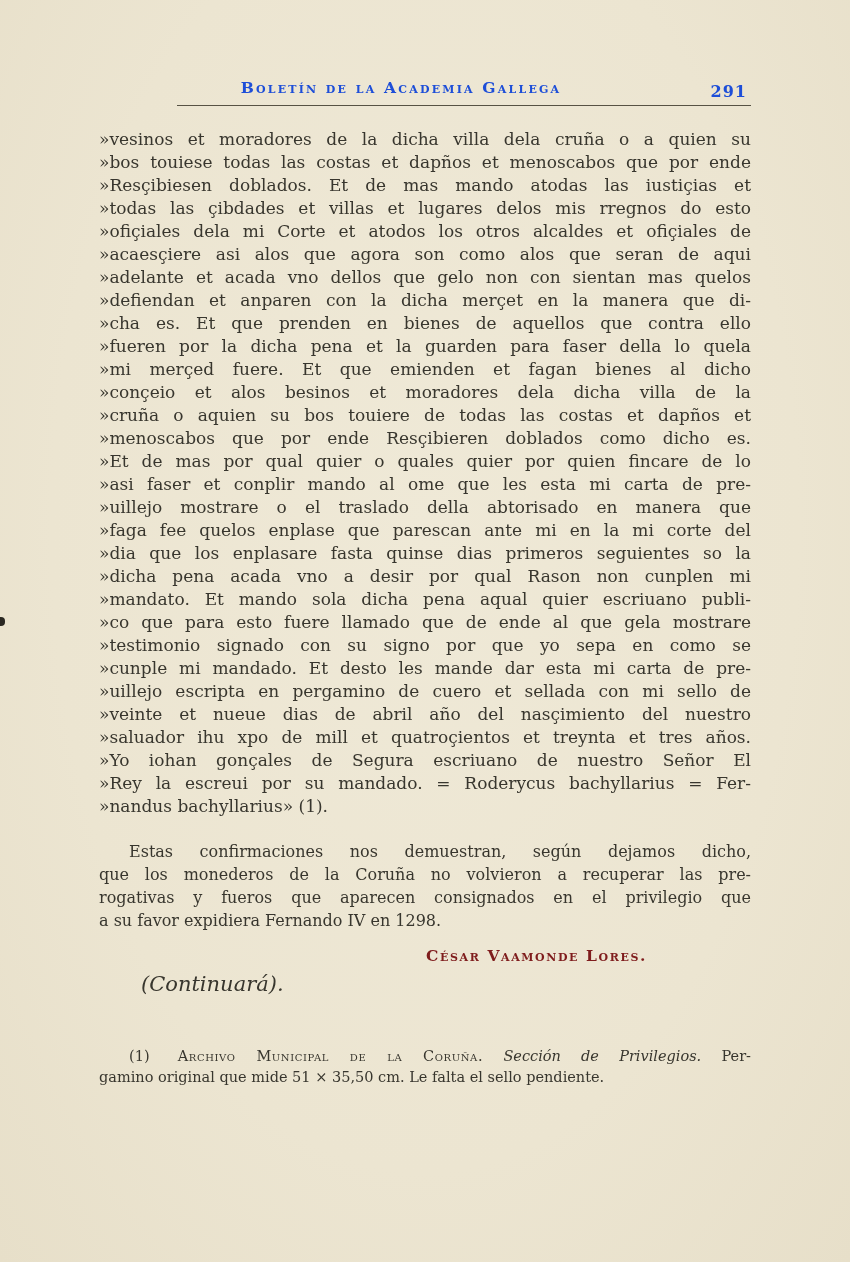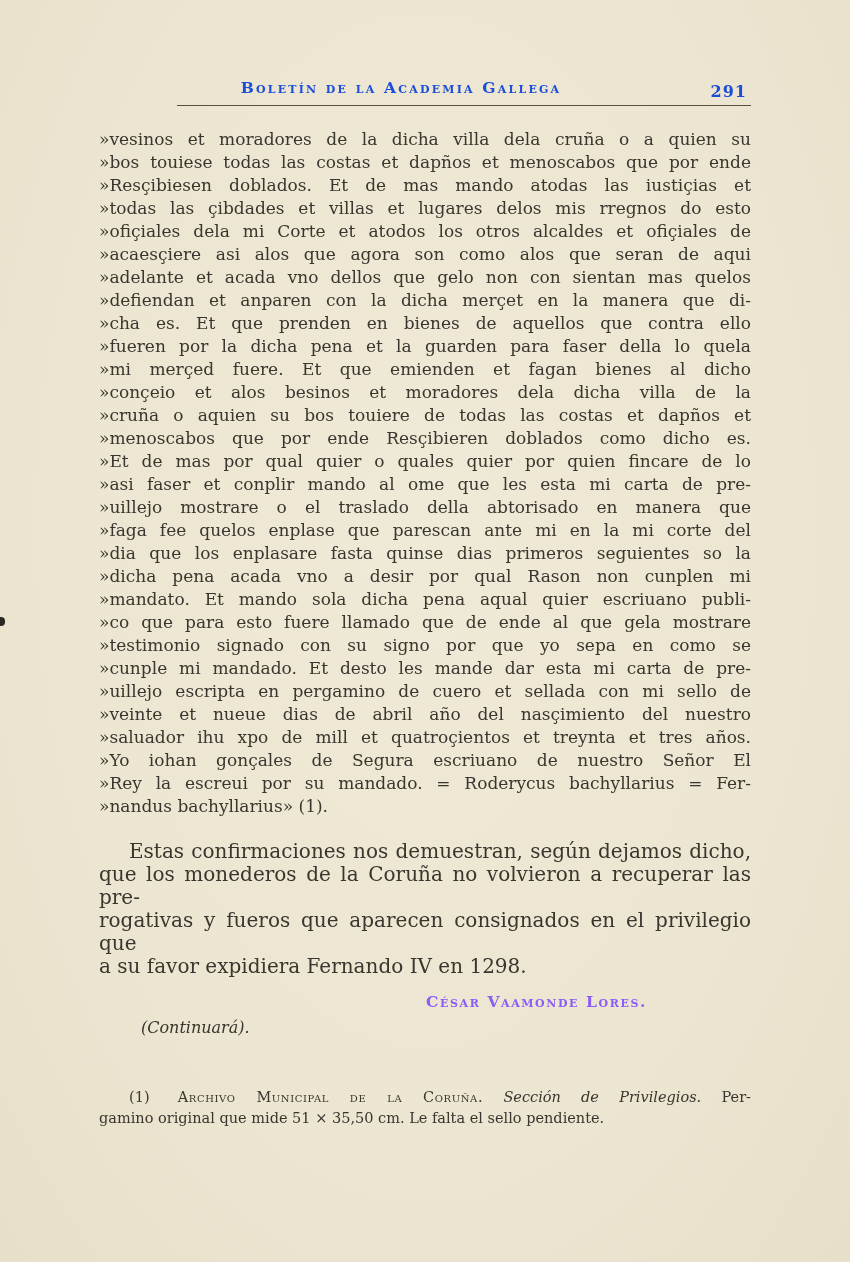--- a/index.html
+++ b/index.html
@@ -23,33 +23,33 @@
   }
   .head-title { display: block; text-align: center; transform: translateX(-24px); }
   .head-page { position: absolute; right: 4px; top: 4px; letter-spacing: 1px; font-size: 16px; }
   .head-rule { height: 1px; background: #575244; margin: 5px 0 0 78px; }
 
   .quote-block { margin-top: 22px; font-size: 17px; line-height: 23px; }
   .line { text-align: justify; text-align-last: justify; }
   .line.last { text-align-last: left; }
   .line.indent { text-indent: 30px; }
 
-  .body-par { margin: 22px 0 0 0; font-size: 20px; line-height: 23px; }
+  .body-par { margin: 22px 0 0 0; font-size: 16px; line-height: 23px; }
 
   .signature {
     margin-top: 14px;
     text-align: right;
     padding-right: 104px;
     font-variant: small-caps;
     font-weight: 700;
     letter-spacing: 1.6px;
     font-size: 15.5px;
-    color: #8b5cf6;
+    color: #7f1d1d;
   }
-  .continuation { margin: 7px 0 0 42px; font-style: italic; font-size: 16px; }
+  .continuation { margin: 7px 0 0 42px; font-style: italic; font-size: 21px; }
 
   .footnote { margin-top: 50px; font-size: 14.5px; line-height: 21px; }
   .fn-line { text-align: justify; text-align-last: justify; }
   .fn-line.last { text-align-last: left; }
   .fn-line.fn-first { text-indent: 30px; }
   .smallcaps { font-variant: small-caps; letter-spacing: 0.6px; }
   .italic { font-style: italic; }
   .fn-marker { padding-right: 8px; }
 
   .speck { position: absolute; left: 0; top: 617px; width: 5px; height: 9px; background: #2a2822; border-radius: 0 4px 4px 0; }

